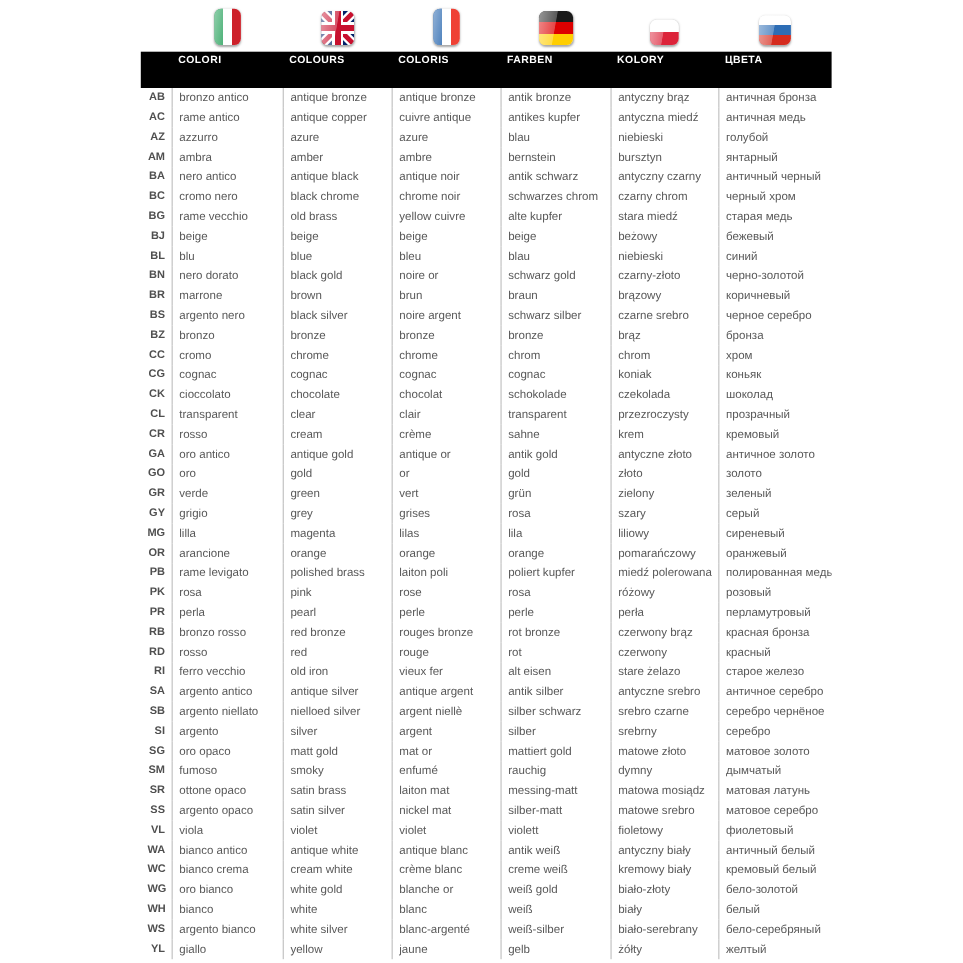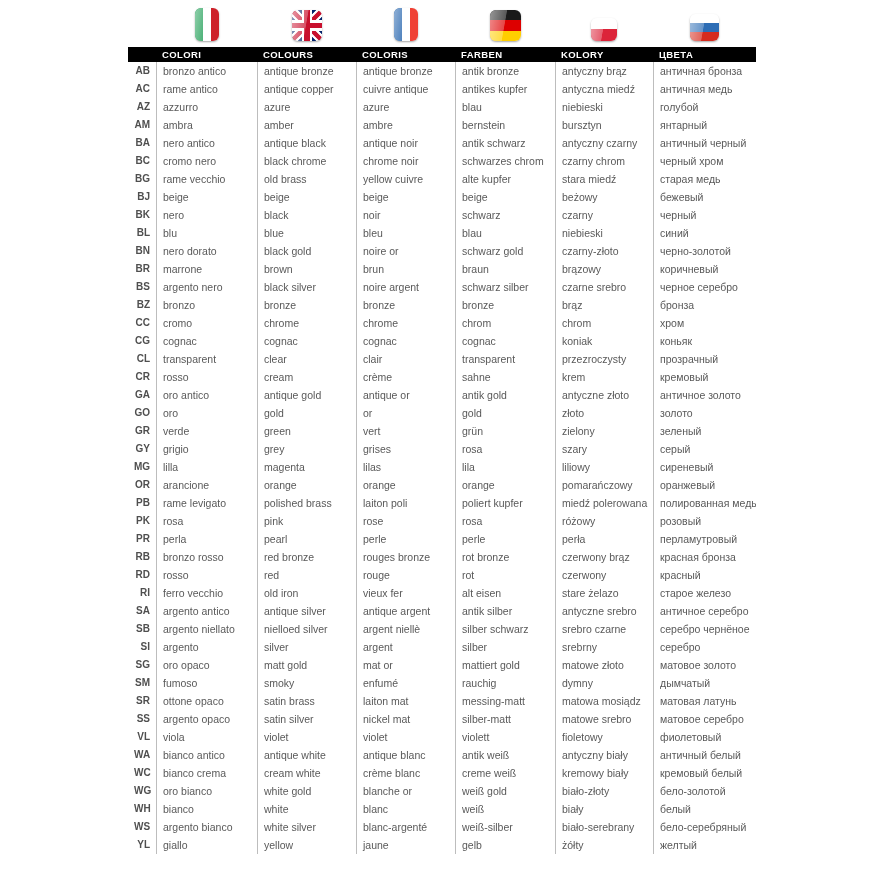--- a/index.html
+++ b/index.html
@@ -38,21 +38,21 @@
       linear-gradient(90deg, transparent 41%, #C8102E 41%, #C8102E 59%, transparent 59%),
       linear-gradient(0deg, transparent 33%, #ffffff 33%, #ffffff 67%, transparent 67%),
       linear-gradient(90deg, transparent 33%, #ffffff 33%, #ffffff 67%, transparent 67%),
       linear-gradient(45deg, transparent 44%, #C8102E 46%, #C8102E 54%, transparent 56%),
       linear-gradient(-45deg, transparent 44%, #C8102E 46%, #C8102E 54%, transparent 56%),
       linear-gradient(45deg, transparent 39%, #ffffff 41%, #ffffff 59%, transparent 61%),
       linear-gradient(-45deg, transparent 39%, #ffffff 41%, #ffffff 59%, transparent 61%);
   }
   
   .header-bar{
-    background:#000000;height:15px;margin-top:3px;
+    background:#000000;height:33px;margin-top:3px;
   }
   .header-bar .hcell{
     color:#ffffff;font-size:9.5px;font-weight:bold;letter-spacing:.4px;
     line-height:15px;padding-left:6px;white-space:nowrap;overflow:hidden;
   }
   
   .tbody{margin-top:0;}
   .trow{height:18px;}
   .trow .cell{
     font-size:10.5px;color:#595959;line-height:18px;
@@ -175,29 +175,20 @@
     <div class="grid-row trow">
       <div class="cell code">BJ</div>
       <div class="cell">beige</div>
       <div class="cell">beige</div>
       <div class="cell">beige</div>
       <div class="cell">beige</div>
       <div class="cell">beżowy</div>
       <div class="cell">бежевый</div>
     </div>
 
-    <div class="grid-row trow">
-      <div class="cell code">BK</div>
-      <div class="cell">nero</div>
-      <div class="cell">black</div>
-      <div class="cell">noir</div>
-      <div class="cell">schwarz</div>
-      <div class="cell">czarny</div>
-      <div class="cell">черный</div>
-    </div>
 
     <div class="grid-row trow">
       <div class="cell code">BL</div>
       <div class="cell">blu</div>
       <div class="cell">blue</div>
       <div class="cell">bleu</div>
       <div class="cell">blau</div>
       <div class="cell">niebieski</div>
       <div class="cell">синий</div>
     </div>
@@ -255,20 +246,29 @@
     <div class="grid-row trow">
       <div class="cell code">CG</div>
       <div class="cell">cognac</div>
       <div class="cell">cognac</div>
       <div class="cell">cognac</div>
       <div class="cell">cognac</div>
       <div class="cell">koniak</div>
       <div class="cell">коньяк</div>
     </div>
 
+    <div class="grid-row trow">
+      <div class="cell code">CK</div>
+      <div class="cell">cioccolato</div>
+      <div class="cell">chocolate</div>
+      <div class="cell">chocolat</div>
+      <div class="cell">schokolade</div>
+      <div class="cell">czekolada</div>
+      <div class="cell">шоколад</div>
+    </div>
 
     <div class="grid-row trow">
       <div class="cell code">CL</div>
       <div class="cell">transparent</div>
       <div class="cell">clear</div>
       <div class="cell">clair</div>
       <div class="cell">transparent</div>
       <div class="cell">przezroczysty</div>
       <div class="cell">прозрачный</div>
     </div>

